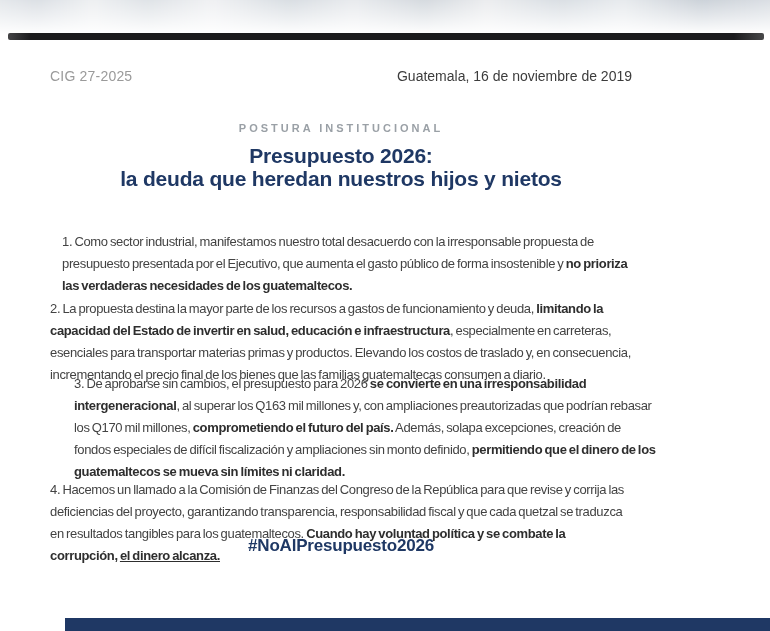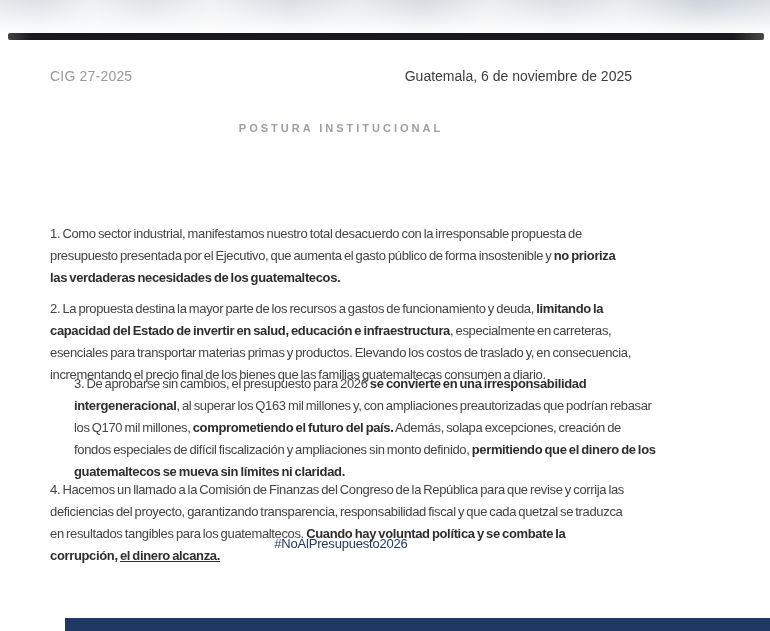--- a/index.html
+++ b/index.html
@@ -45,51 +45,55 @@
   .title{
     top:144px;text-align:center;color:var(--navy,#1f3864);font-weight:bold;
     font-size:21px;line-height:23px;letter-spacing:-.2px;
   }
   .title span{display:block;}
   .para{
     position:absolute;left:0;width:582px;margin:0;
     font-size:13px;line-height:22px;color:#434343;
     letter-spacing:-.35px;word-spacing:-1px;
   }
-  .para:nth-child(1){top:8px;}
+  .para:nth-child(1){top:16px;margin-left:12px;}
   .para:nth-child(2){top:83px;}
   .para:nth-child(3){top:158px;margin-left:24px;}
   .para:nth-child(4){top:264px;}
   .paras-wrap{top:215px;height:340px;}
   .para .b{font-weight:bold;color:#2e2e2e;}
   .para .u{text-decoration:underline;}
   .hashtag{
-    top:536px;text-align:center;font-weight:normal;font-size:13px;
+    top:536px;text-align:center;font-weight:bold;font-size:17px;
     color:var(--navy,#1f3864);letter-spacing:-.2px;
   }
 </style>
 </head>
 <body>
 
 <div class="canvas">
 
   <div class="band">
     <div class="band-streaks"></div>
     <div class="band-fade"></div>
   </div>
 
   <div class="ink-rule"></div>
 
   <div class="col meta-row">
     <span class="ref">CIG 27-2025</span>
-    <span class="date">Guatemala, 6 de noviembre de 2025</span>
+    <span class="date">Guatemala, 16 de noviembre de 2019</span>
   </div>
 
   <div class="col kicker">POSTURA INSTITUCIONAL</div>
 
+  <h1 class="col title" style="margin:0;">
+    <span>Presupuesto 2026:</span>
+    <span>la deuda que heredan nuestros hijos y nietos</span>
+  </h1>
 
   <div class="col paras-wrap">
       <p class="para"><span>1. Como sector industrial, manifestamos nuestro total desacuerdo con la irresponsable propuesta de presupuesto presentada por el Ejecutivo, que aumenta el gasto público de forma insostenible y </span><span class="b">no prioriza las verdaderas necesidades de los guatemaltecos.</span></p>
       <p class="para"><span>2. La propuesta destina la mayor parte de los recursos a gastos de funcionamiento y deuda, </span><span class="b">limitando la capacidad del Estado de invertir en salud, educación e infraestructura</span><span>, especialmente en carreteras, esenciales para transportar materias primas y productos. Elevando los costos de traslado y, en consecuencia, incrementando el precio final de los bienes que las familias guatemaltecas consumen a diario.</span></p>
       <p class="para"><span>3. De aprobarse sin cambios, el presupuesto para 2026 </span><span class="b">se convierte en una irresponsabilidad intergeneracional</span><span>, al superar los Q163 mil millones y, con ampliaciones preautorizadas que podrían rebasar los Q170 mil millones, </span><span class="b">comprometiendo el futuro del país.</span><span> Además, solapa excepciones, creación de fondos especiales de difícil fiscalización y ampliaciones sin monto definido, </span><span class="b">permitiendo que el dinero de los guatemaltecos se mueva sin límites ni claridad.</span></p>
       <p class="para"><span>4. Hacemos un llamado a la Comisión de Finanzas del Congreso de la República para que revise y corrija las deficiencias del proyecto, garantizando transparencia, responsabilidad fiscal y que cada quetzal se traduzca en resultados tangibles para los guatemaltecos. </span><span class="b">Cuando hay voluntad política y se combate la corrupción, </span><span class="b u">el dinero alcanza.</span></p>
     </div>
 
   <div class="col hashtag">#NoAlPresupuesto2026</div>
 

